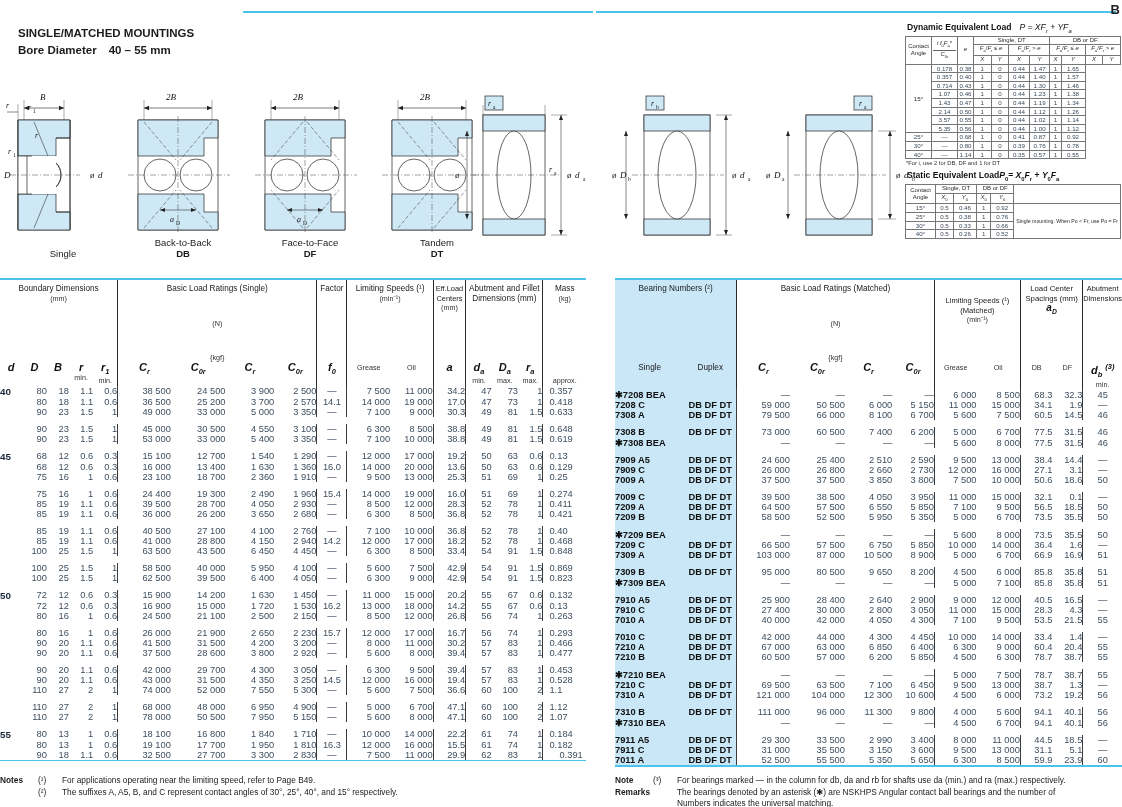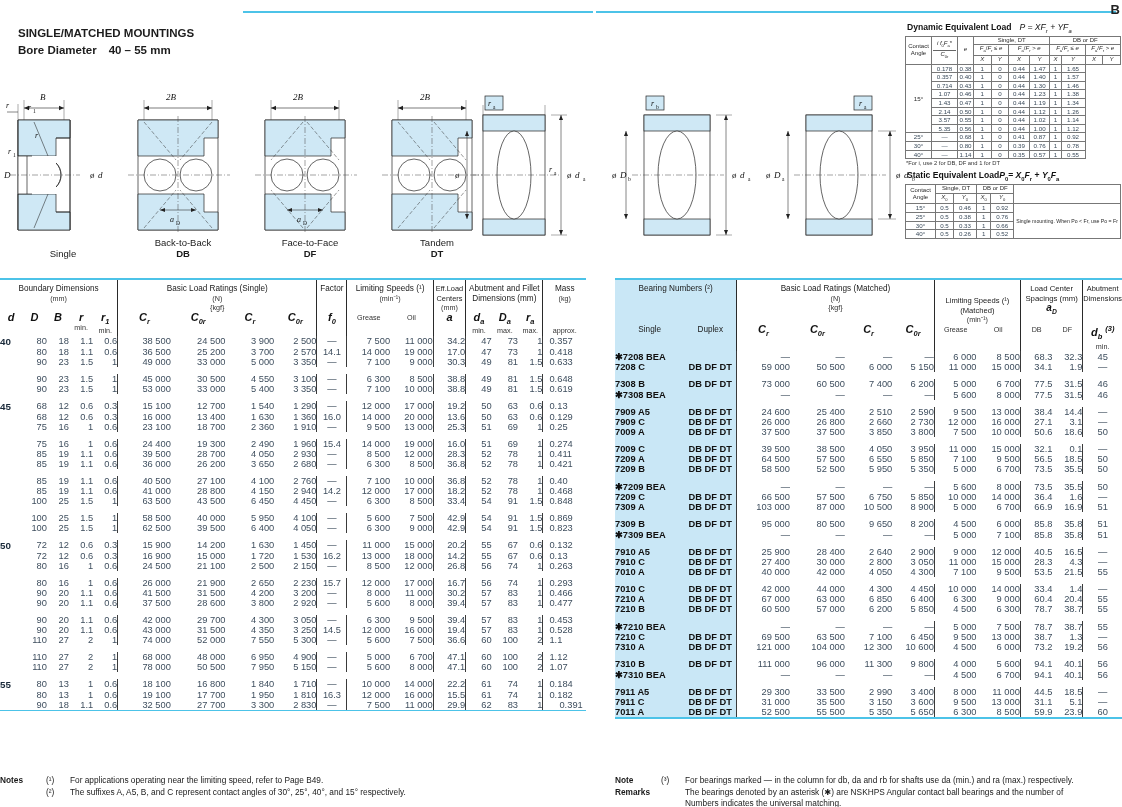--- a/index.html
+++ b/index.html
@@ -107,21 +107,21 @@
     font-size: 9px; color: #3e4e5e;
   }
   table.dt td, table.dt th { padding: 0; }
   .hd-cell {
     text-align: center; font-size: 8.2px; color: #1a1a1a;
     font-weight: normal; line-height: 9.5px; vertical-align: top;
   }
   .hd-sym {
     font-style: italic; font-weight: bold; font-size: 11px; color: #111;
   }
-  .hd-sm { font-size: 7.2px; color: #333; }
+  .hd-sm { font-size: 7.2px; color: #333; margin-top: 25px; }
 
   .vsep { border-left: 1px solid #3a3a3a; }
   .vsep-th { border-left: 1.3px solid #2a2a2a; }
 
   td.n { text-align: right; padding-right: 5px; white-space: nowrap; font-size: 9.3px; }
   td.c { text-align: center; white-space: nowrap; font-size: 9.3px; }
   td.l { text-align: left; white-space: nowrap; font-size: 9.3px; }
   .bore { font-weight: bold; color: #1a2a3a; text-align: left; padding-left: 4px; font-size: 9.8px; }
   .rowgap { height: 7px; }
 
@@ -133,21 +133,21 @@
   
   .notes-l {
     position: absolute; left: 0; top: 775px; width: 586px;
     font-size: 8.3px; color: #1a1a1a; line-height: 11.5px;
   }
   .notes-r {
     position: absolute; left: 615px; top: 775px; width: 507px;
     font-size: 8.3px; color: #1a1a1a; line-height: 11.5px;
   }
   .nt-row { display: flex; }
-  .nt-lab { font-weight: bold; width: 46px; flex: none; }
+  .nt-lab { font-weight: bold; width: 38px; flex: none; }
   .nt-mark { width: 24px; flex: none; }
   .nt-txt { flex: 1; }
 </style>
 </head>
 <body>
 
 <div id="page">
 
   <div class="hdr">
     <div class="hdr-rule"></div>
@@ -1331,20 +1331,33 @@
             <td class="n">50 500</td>
             <td class="n">6 000</td>
             <td class="n">5 150</td>
             <td class="n vsep">11 000</td>
             <td class="n">15 000</td>
             <td class="n vsep">34.1</td>
             <td class="n">1.9</td>
             <td class="c vsep">—</td>
           </tr>
           <tr>
+            <td class="bn-single bn-band">7308 A</td>
+            <td class="bn-dup bn-band">DB  DF  DT</td>
+            <td class="n vsep">79 500</td>
+            <td class="n">66 000</td>
+            <td class="n">8 100</td>
+            <td class="n">6 700</td>
+            <td class="n vsep">5 600</td>
+            <td class="n">7 500</td>
+            <td class="n vsep">60.5</td>
+            <td class="n">14.5</td>
+            <td class="c vsep">46</td>
+          </tr>
+          <tr>
             <td class="rowgap bn-band" colspan="2"></td>
             <td class="rowgap vsep" colspan="9"></td>
           </tr>
           <tr>
             <td class="bn-single bn-band">7308 B</td>
             <td class="bn-dup bn-band">DB  DF  DT</td>
             <td class="n vsep">73 000</td>
             <td class="n">60 500</td>
             <td class="n">7 400</td>
             <td class="n">6 200</td>

